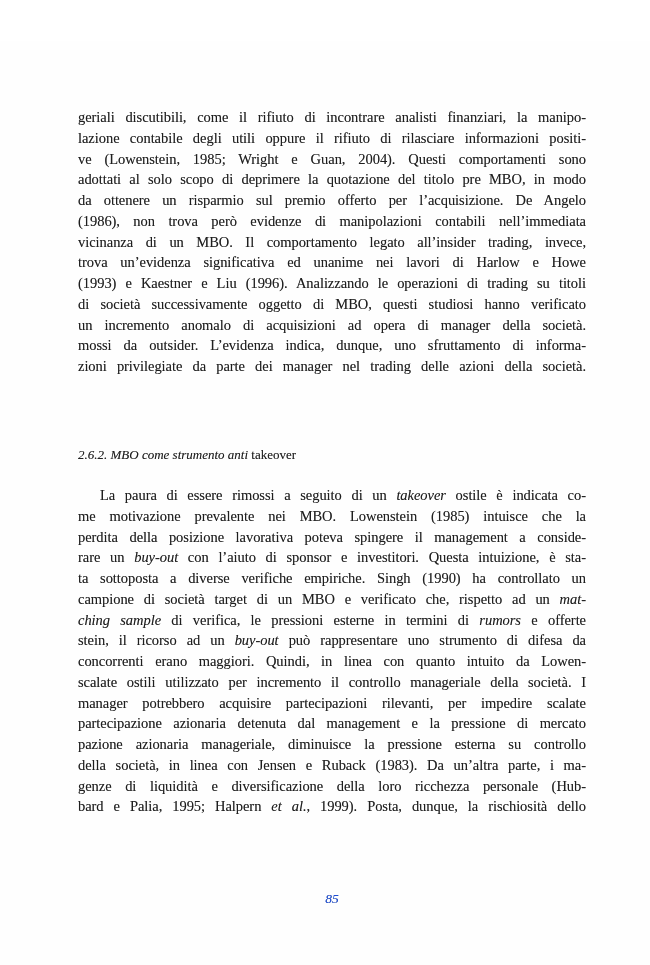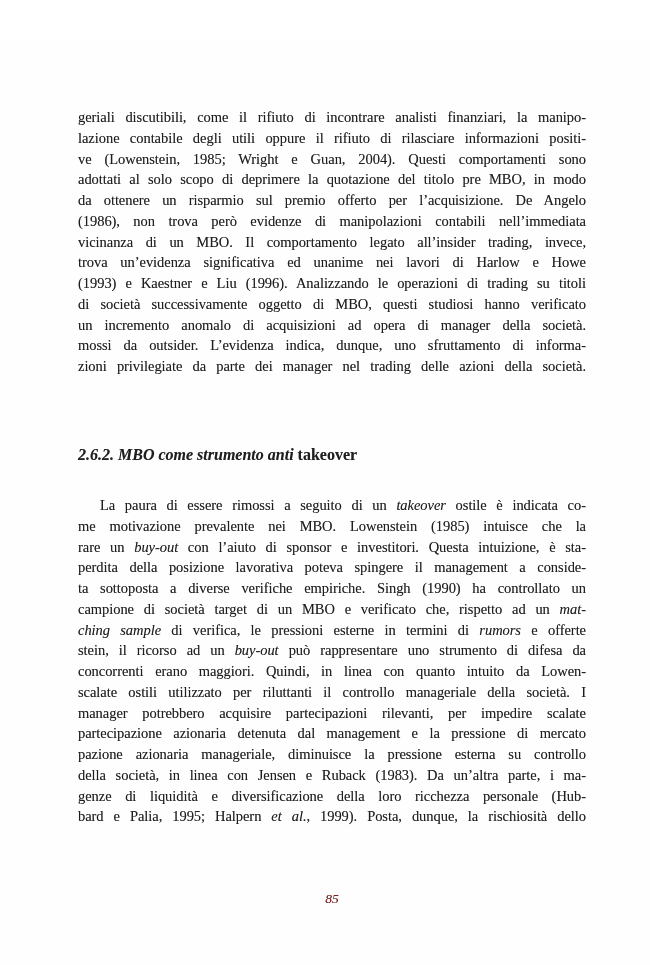--- a/index.html
+++ b/index.html
@@ -31,51 +31,51 @@
   }
   .para {
     position: absolute;
     left: 0;
     width: 508px;
     font-size: 14.5px;
     letter-spacing: -0.05px;
     text-shadow: 0 0 0.5px rgba(30,30,30,0.45);
   }
   #para-0 { top: 66px; }
-  #para-1 { top: 454px; }
+  #para-1 { top: 444px; }
   .line {
     height: 20.75px;
     line-height: 20.75px;
     text-align: justify;
     text-align-last: justify;
     overflow: hidden;
     white-space: normal;
   }
   .line.indent { text-indent: 22px; }
   .it { font-style: italic; }
   .heading {
     position: absolute;
     left: 0;
     top: 403px;
     width: 508px;
     margin: 0;
-    font-size: 16px;
-    font-weight: bold;
+    font-size: 13px;
+    font-weight: normal;
     line-height: 21px;
     text-shadow: 0 0 0.5px rgba(30,30,30,0.45);
   }
   .pagenum {
     position: absolute;
     left: 0;
     top: 850px;
     width: 508px;
     text-align: center;
     font-size: 13.5px;
     font-style: italic;
-    color: #7f1d1d;
+    color: #1d4ed8;
     text-shadow: 0 0 0.5px rgba(30,30,30,0.4);
   }
 </style>
 </head>
 <body>
 
 <div class="page">
   <div class="textblock">
 
     <div class="para" id="para-0">
@@ -94,28 +94,28 @@
         <div class="line"><span>zioni privilegiate da parte dei manager nel trading delle azioni della società.</span></div>
       </div>
 
     <h2 class="heading">
       <span class="it">2.6.2. MBO come strumento anti</span><span> takeover</span>
     </h2>
 
     <div class="para" id="para-1">
         <div class="line indent"><span>La paura di essere rimossi a seguito di un </span><span class="it">takeover</span><span> ostile è indicata co-</span></div>
         <div class="line"><span>me motivazione prevalente nei MBO. Lowenstein (1985) intuisce che la</span></div>
+        <div class="line"><span>perdita della posizione lavorativa poteva spingere il management a conside-</span></div>
         <div class="line"><span>rare un </span><span class="it">buy-out</span><span> con l’aiuto di sponsor e investitori. Questa intuizione, è sta-</span></div>
-        <div class="line"><span>perdita della posizione lavorativa poteva spingere il management a conside-</span></div>
         <div class="line"><span>ta sottoposta a diverse verifiche empiriche. Singh (1990) ha controllato un</span></div>
         <div class="line"><span>campione di società target di un MBO e verificato che, rispetto ad un </span><span class="it">mat-</span></div>
         <div class="line"><span class="it">ching sample</span><span> di verifica, le pressioni esterne in termini di </span><span class="it">rumors</span><span> e offerte</span></div>
         <div class="line"><span>stein, il ricorso ad un </span><span class="it">buy-out</span><span> può rappresentare uno strumento di difesa da</span></div>
         <div class="line"><span>concorrenti erano maggiori. Quindi, in linea con quanto intuito da Lowen-</span></div>
-        <div class="line"><span>scalate ostili utilizzato per riluttanti il controllo manageriale della società. I</span></div>
+        <div class="line"><span>scalate ostili utilizzato per incremento il controllo manageriale della società. I</span></div>
         <div class="line"><span>manager potrebbero acquisire partecipazioni rilevanti, per impedire scalate</span></div>
         <div class="line"><span>partecipazione azionaria detenuta dal management e la pressione di mercato</span></div>
         <div class="line"><span>pazione azionaria manageriale, diminuisce la pressione esterna su controllo</span></div>
         <div class="line"><span>della società, in linea con Jensen e Ruback (1983). Da un’altra parte, i ma-</span></div>
         <div class="line"><span>genze di liquidità e diversificazione della loro ricchezza personale (Hub-</span></div>
         <div class="line"><span>bard e Palia, 1995; Halpern </span><span class="it">et al.</span><span>, 1999). Posta, dunque, la rischiosità dello</span></div>
       </div>
 
     <div class="pagenum">85</div>
 

